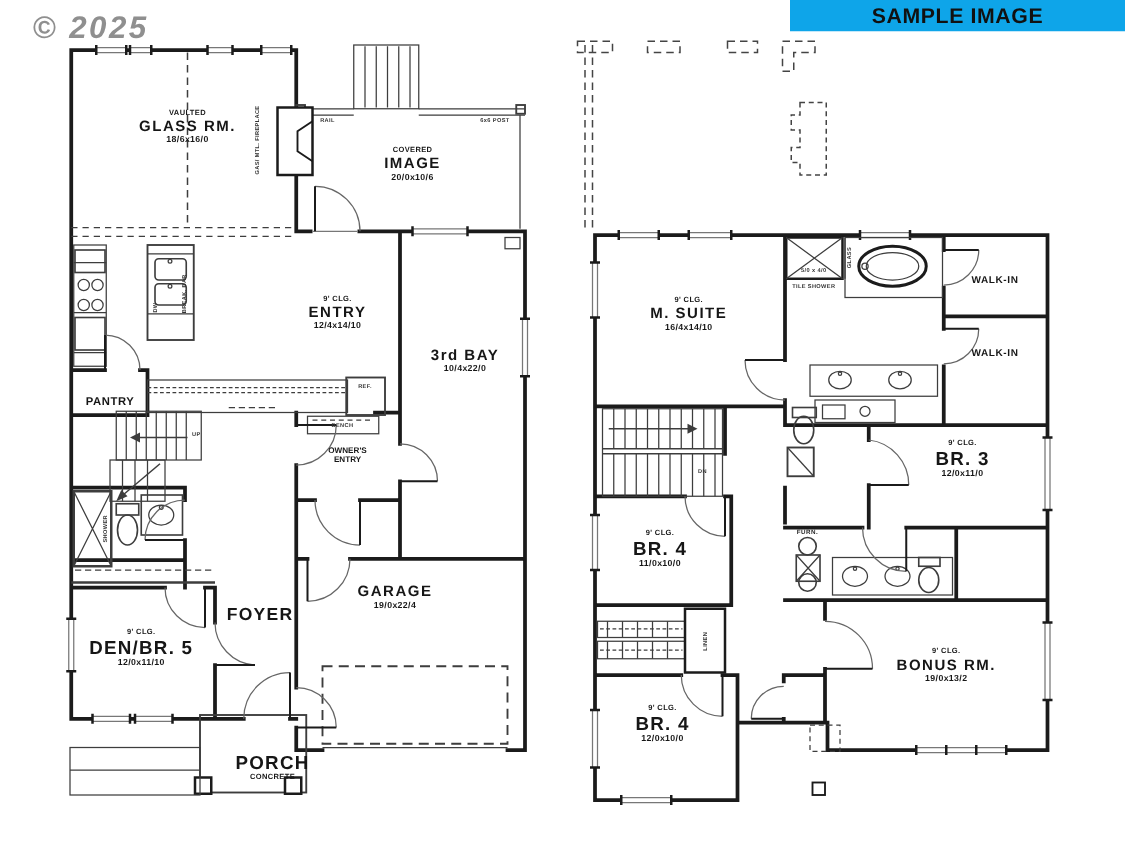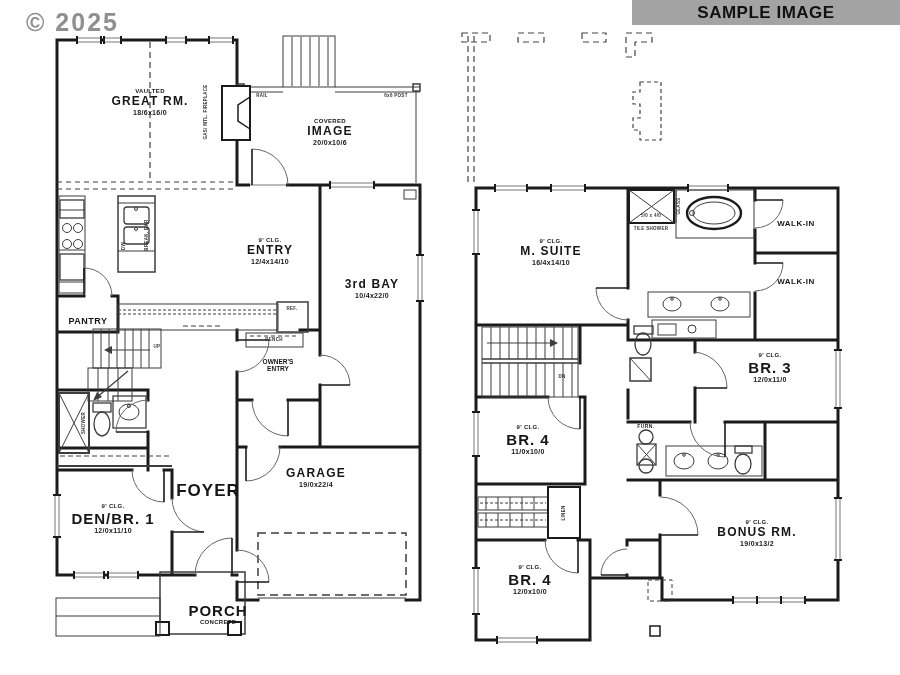--- a/index.html
+++ b/index.html
@@ -9,21 +9,21 @@
   .lbl{position:absolute;transform:translate(-50%,-50%);text-align:center;color:#161616;
        font-weight:bold;white-space:nowrap;line-height:1.15;}
   .v{transform:translate(-50%,-50%) rotate(-90deg);}
   .tag{font-size:6px;letter-spacing:.3px;}
   .nm{font-size:12px;letter-spacing:1.2px;}
   .nm-s{font-size:15px;letter-spacing:1px;}
   .dims{font-size:7px;letter-spacing:.3px;}
   .tiny{font-size:5px;letter-spacing:.4px;color:#2a2a2a;}
   .micro{font-size:4.5px;letter-spacing:.3px;color:#333;}
   .watermark{position:absolute;left:26px;top:8px;font-size:25px;font-weight:bold;
-             color:#8f8f8f;letter-spacing:2px;}
+             color:#8f8f8f;letter-spacing:2px;font-style:italic;}
   .banner{position:absolute;right:0;top:0;width:268px;height:25px;display:flex;
           align-items:center;justify-content:center;font-size:17px;font-weight:bold;
           color:#111;letter-spacing:.5px;}
 </style>
 </head>
 <body>
 
 <div class="stage">
 
 <svg width="900" height="675" viewBox="0 0 900 675">
@@ -270,27 +270,27 @@
       <path d="M627,549 A26,26 0 0 0 601,575"></path>
     </g>
     <g stroke="#1b1b1b" stroke-width="1.6" fill="none">
       <path d="M755,200 H783 M755,263 H783 M628,288 H596 M695,388 H727 M725,422 V457
                M580,397 V429 M578,540 V573 M660,535 H698 M627,575 H601"></path>
     </g>
   </g>
 </svg>
 
 <div class="watermark">© 2025</div>
-<div class="banner" style="background: #a3a3a3;">
+<div class="banner" style="background: #0ea5e9;">
   <span>SAMPLE IMAGE</span>
 </div>
 
 <div class="lbl" style="left:150px;top:102px">
   <div class="tag">VAULTED</div>
-  <div class="nm">GREAT RM.</div>
+  <div class="nm">GLASS RM.</div>
   <div class="dims">18/6x16/0</div>
 </div>
 <div class="lbl v micro" style="left:206px;top:112px">GAS/ MTL. FIREPLACE</div>
 <div class="lbl" style="left:330px;top:132px">
   <div class="tag">COVERED</div>
   <div class="nm">IMAGE</div>
   <div class="dims">20/0x10/6</div>
 </div>
 <div class="lbl micro" style="left:262px;top:96px">RAIL</div>
 <div class="lbl micro" style="left:396px;top:96px">6x6 POST</div>
@@ -307,24 +307,24 @@
 <div class="lbl micro" style="left:292px;top:309px">REF.</div>
 <div class="lbl v micro" style="left:124px;top:246px">DW</div>
 <div class="lbl v micro" style="left:147px;top:235px">BREAK. BAR</div>
 <div class="lbl micro" style="left:274px;top:340px">BENCH</div>
 <div class="lbl" style="left:278px;top:365px;font-size:6.5px">
   <div>OWNER'S</div>
   <div>ENTRY</div>
 </div>
 <div class="lbl micro" style="left:157px;top:347px">UP</div>
 <div class="lbl v micro" style="left:84px;top:423px">SHOWER</div>
-<div class="lbl" style="left:208px;top:491px;font-size:17px;letter-spacing:1px">FOYER</div>
+<div class="lbl" style="left:208px;top:491px;font-size:14px;letter-spacing:1px">FOYER</div>
 <div class="lbl" style="left:113px;top:519px">
   <div class="tag">9' CLG.</div>
-  <div class="nm-s">DEN/BR. 1</div>
+  <div class="nm-s">DEN/BR. 5</div>
   <div class="dims">12/0x11/10</div>
 </div>
 <div class="lbl" style="left:316px;top:478px">
   <div class="nm">GARAGE</div>
   <div class="dims">19/0x22/4</div>
 </div>
 <div class="lbl" style="left:218px;top:614px">
   <div class="nm-s">PORCH</div>
   <div class="tag">CONCRETE</div>
 </div>

